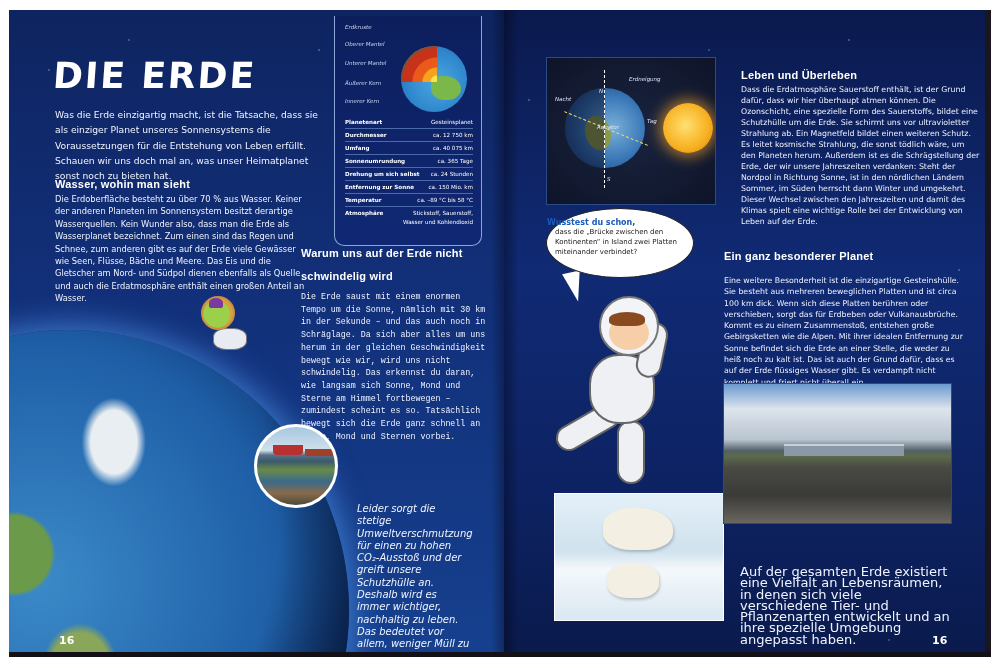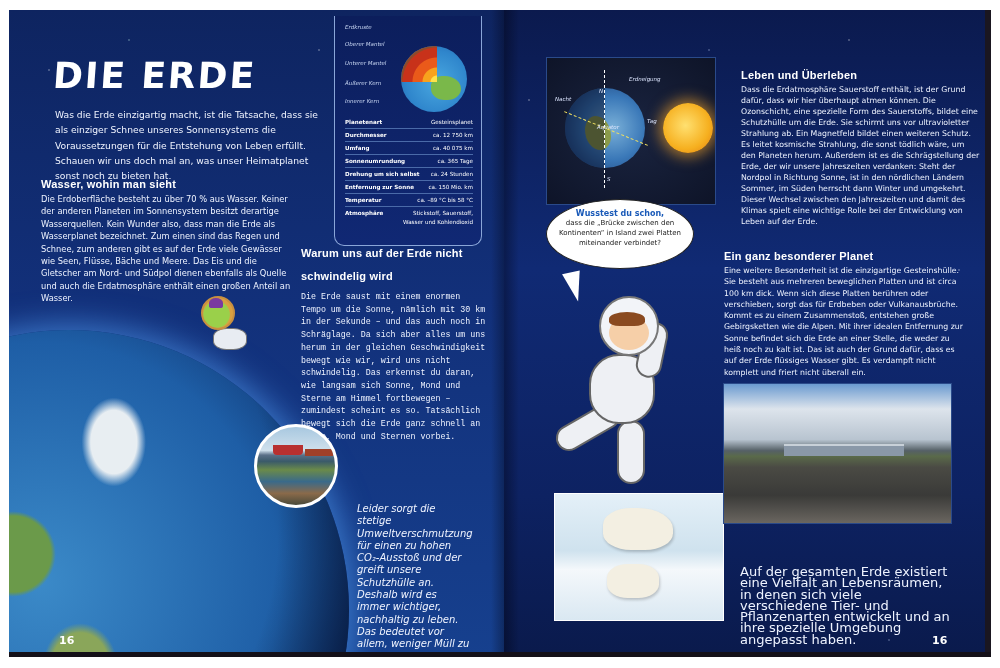--- a/index.html
+++ b/index.html
@@ -35,21 +35,21 @@
       radial-gradient(1px 1px at 60px 200px, #fff, transparent);
     opacity: 0.8; }
 
   .title { position: absolute; left: 44px; top: 45px; font-family: "DejaVu Sans", sans-serif;
     font-weight: bold; font-size: 36px; letter-spacing: 2px; color: #fff; transform: skewX(-4deg); }
   .intro { position: absolute; left: 46px; top: 97px; width: 265px; font-size: 9.2px; line-height: 15.3px; color: #f0f4ff; }
 
   .h2 { font-family: "Liberation Sans", sans-serif; font-weight: bold; font-size: 11px; color: #fff; letter-spacing: 0.2px; }
   .body { font-size: 8.3px; line-height: 12.4px; color: #eef3ff; }
 
-  .sec-wasser { position: absolute; left: 32px; top: 168px; width: 255px; }
+  .sec-wasser { position: absolute; left: 46px; top: 168px; width: 255px; }
   .sec-wasser .h2 { margin-bottom: 3px; }
 
   .factbox { position: absolute; left: 325px; top: 6px; width: 148px; height: 230px;
     border: 1.5px solid #8aa6d8; border-top: none; border-radius: 0 0 10px 10px;
     background: linear-gradient(180deg, #0c1e5c 0%, #102874 100%); }
   .earth-cut { position: absolute; left: 66px; top: 30px; width: 66px; height: 66px; border-radius: 50%;
     background: radial-gradient(circle at 55% 55%, #4aa8e0 0%, #2f86cc 60%, #1f5fa8 100%); overflow: hidden; }
   .earth-cut .land { position: absolute; left: 30px; top: 30px; width: 30px; height: 24px; background: #7ab84a; border-radius: 40% 60% 50% 50%; }
   .earth-cut .wedge { position: absolute; left: 0; top: 0; width: 36px; height: 36px;
     background: radial-gradient(circle at 100% 100%, #ffe14a 0 6px, #f7a21d 7px 14px, #ea5a1a 15px 24px, #c8321a 25px 34px, #8e4a2a 35px); }
@@ -102,66 +102,66 @@
   .dn-axis { position: absolute; left: 57px; top: 12px; width: 0; height: 118px; border-left: 1px dashed #fff; }
   .dn-eq { position: absolute; left: 14px; top: 70px; width: 90px; height: 0; border-top: 1px dashed #f0e060; transform: rotate(22deg); }
   .dn-sun { position: absolute; left: 116px; top: 45px; width: 50px; height: 50px; border-radius: 50%;
     background: radial-gradient(circle at 45% 45%, #ffe070 0%, #f6b020 60%, #e07a10 100%); box-shadow: 0 0 14px 4px rgba(255,170,40,0.6); }
   .dn-lbl { position: absolute; font-size: 5.5px; font-style: italic; color: #dde6ff; }
 
   .sec-leben { position: absolute; left: 732px; top: 59px; width: 240px; }
   .sec-leben .h2 { margin-bottom: 3px; }
   .sec-leben .body { line-height: 11px; font-size: 7.8px; }
 
-  .bubble { position: absolute; left: 537px; top: 189px; width: 148px; height: 70px; border-radius: 50%;
-    background: #fff; border: 1.5px solid #222; color: #1a1a1a; text-align: center; padding-top: 9px; }
+  .bubble { position: absolute; left: 537px; top: 198px; width: 148px; height: 70px; border-radius: 50%;
+    background: #fff; border: 1.5px solid #222; color: #1a1a1a; padding-top: 9px; }
   .bubble-tail { position: absolute; left: 556px; top: 262px; width: 0; height: 0;
     border-left: 10px solid transparent; border-right: 8px solid transparent; border-top: 30px solid #fff; transform: rotate(-12deg); }
   .bubble .q { font-family: "DejaVu Sans", sans-serif; font-weight: bold; font-size: 8px; color: #1a5ab8; }
-  .bubble .t { font-size: 7px; line-height: 10px; }
+  .bubble .t { font-size: 7px; line-height: 10px; padding-left: 8px; }
 
   .astronaut { position: absolute; left: 530px; top: 280px; width: 160px; height: 210px; }
   .astro-helmet { position: absolute; left: 60px; top: 6px; width: 60px; height: 60px; border-radius: 50%; background: #f2f4f8; border: 2px solid #777; }
   .astro-face { position: absolute; left: 70px; top: 26px; width: 40px; height: 34px; border-radius: 50%; background: #f6cfa8; }
   .astro-hair { position: absolute; left: 70px; top: 22px; width: 36px; height: 14px; border-radius: 50% 50% 30% 30%; background: #8a4a20; }
   .astro-body { position: absolute; left: 50px; top: 64px; width: 66px; height: 70px; border-radius: 30px; background: #eef0f4; border: 2px solid #666; }
   .astro-leg1 { position: absolute; left: 14px; top: 124px; width: 70px; height: 26px; border-radius: 14px; background: #eef0f4; border: 2px solid #666; transform: rotate(-30deg); }
   .astro-leg2 { position: absolute; left: 78px; top: 130px; width: 28px; height: 64px; border-radius: 14px; background: #eef0f4; border: 2px solid #666; }
   .astro-arm { position: absolute; left: 100px; top: 32px; width: 26px; height: 56px; border-radius: 14px; background: #eef0f4; border: 2px solid #666; transform: rotate(12deg); }
 
   .polar { position: absolute; left: 545px; top: 483px; width: 170px; height: 128px; border: 1.5px solid #fff;
     background: linear-gradient(180deg, #e4f0f8 0%, #cfe2ee 45%, #f4f8fb 60%, #dae8f2 100%); overflow: hidden; }
   .bear1 { position: absolute; left: 48px; top: 14px; width: 70px; height: 42px; border-radius: 40% 50% 40% 40%; background: #f3efe2; box-shadow: 1px 2px 3px rgba(0,0,0,0.2); }
   .bear2 { position: absolute; left: 52px; top: 70px; width: 52px; height: 34px; border-radius: 40%; background: #f3efe2; box-shadow: 1px 2px 3px rgba(0,0,0,0.2); }
 
   .bridge { position: absolute; left: 714px; top: 373px; width: 229px; height: 141px; border: 1.5px solid #2a4a8a;
     background: linear-gradient(180deg, #6a9ad0 0%, #dde4ec 18%, #b8c4d0 40%, #556066 48%, #5a6a4a 52%, #4a4a44 60%, #3a3a38 80%, #6a6660 100%); overflow: hidden; }
   .bridge .deck { position: absolute; left: 60px; top: 60px; width: 120px; height: 12px; background: #8a98a8; border-top: 2px solid #c8d0d8; }
 
   .sec-besonders { position: absolute; left: 715px; top: 240px; width: 245px; }
-  .sec-besonders .h2 { margin-bottom: 3px; }
+  .sec-besonders .h2 { margin-bottom: 13px; }
   .sec-besonders .body { line-height: 11.3px; font-size: 7.8px; }
 
   .sec-welten { position: absolute; left: 731px; top: 556px; width: 210px; }
   .sec-welten .h2 { margin-bottom: 3px; }
   .sec-welten .body { line-height: 11.3px; font-size: 13px; }
 </style>
 </head>
 <body>
 
 <div class="spread">
   <div class="page-left"></div>
   <div class="page-right"></div>
   <div class="stars"></div>
   <div class="gutter"></div>
 
   <div class="earth"></div>
 
   <div class="title">DIE ERDE</div>
-  <div class="intro">Was die Erde einzigartig macht, ist die Tatsache, dass sie als einziger Schnee unseres Sonnensystems die Voraussetzungen für die Entstehung von Leben erfüllt. Schauen wir uns doch mal an, was unser Heimatplanet sonst noch zu bieten hat.</div>
+  <div class="intro">Was die Erde einzigartig macht, ist die Tatsache, dass sie als einziger Planet unseres Sonnensystems die Voraussetzungen für die Entstehung von Leben erfüllt. Schauen wir uns doch mal an, was unser Heimatplanet sonst noch zu bieten hat.</div>
 
   <div class="sec-wasser">
     <div class="h2">Wasser, wohin man sieht</div>
     <div class="body">Die Erdoberfläche besteht zu über 70 % aus Wasser. Keiner der anderen Planeten im Sonnensystem besitzt derartige Wasserquellen. Kein Wunder also, dass man die Erde als Wasserplanet bezeichnet. Zum einen sind das Regen und Schnee, zum anderen gibt es auf der Erde viele Gewässer wie Seen, Flüsse, Bäche und Meere. Das Eis und die Gletscher am Nord- und Südpol dienen ebenfalls als Quelle und auch die Erdatmosphäre enthält einen großen Anteil an Wasser.</div>
   </div>
 
   <div class="factbox">
     <div class="earth-cut">
       <div class="land"></div>
       <div class="wedge"></div>

